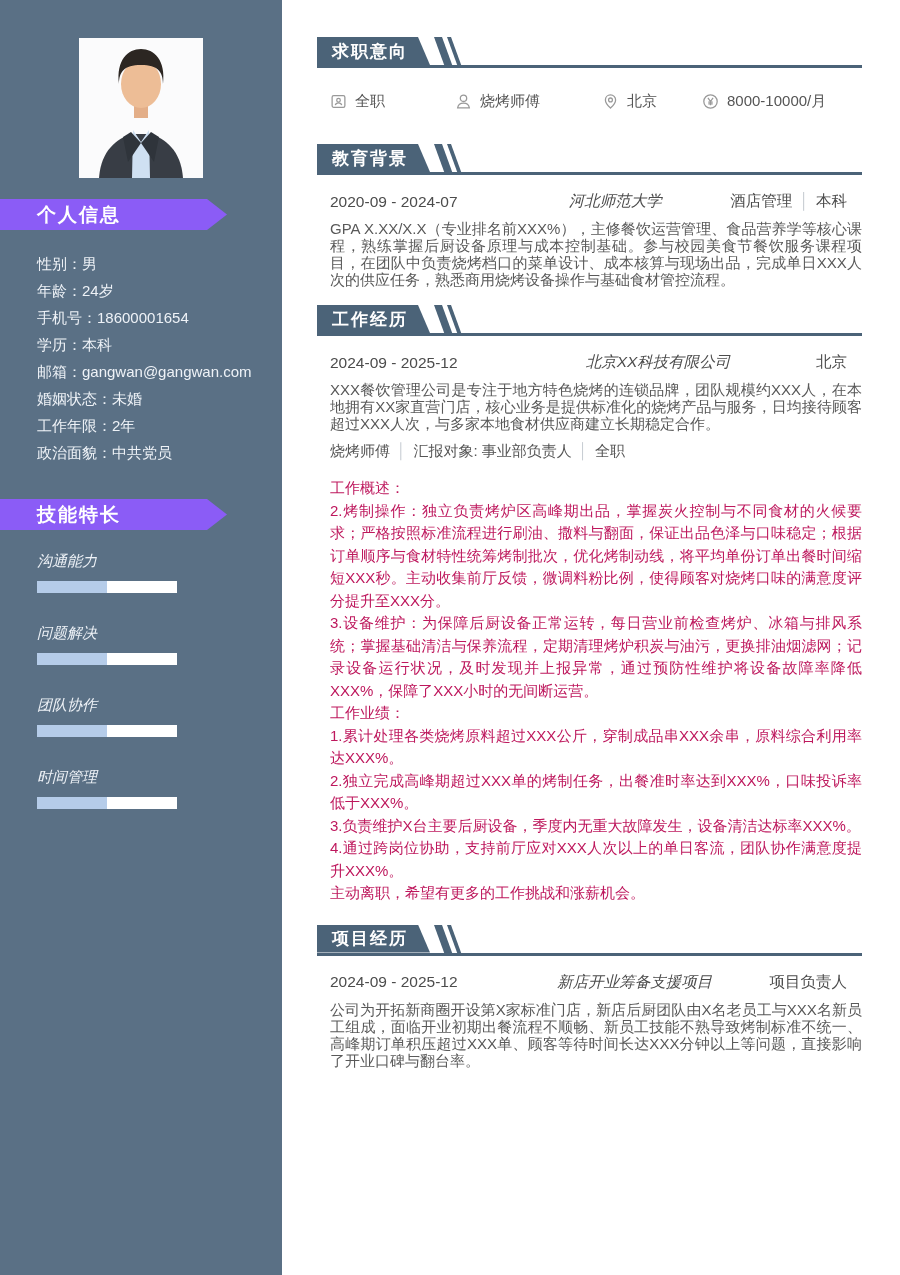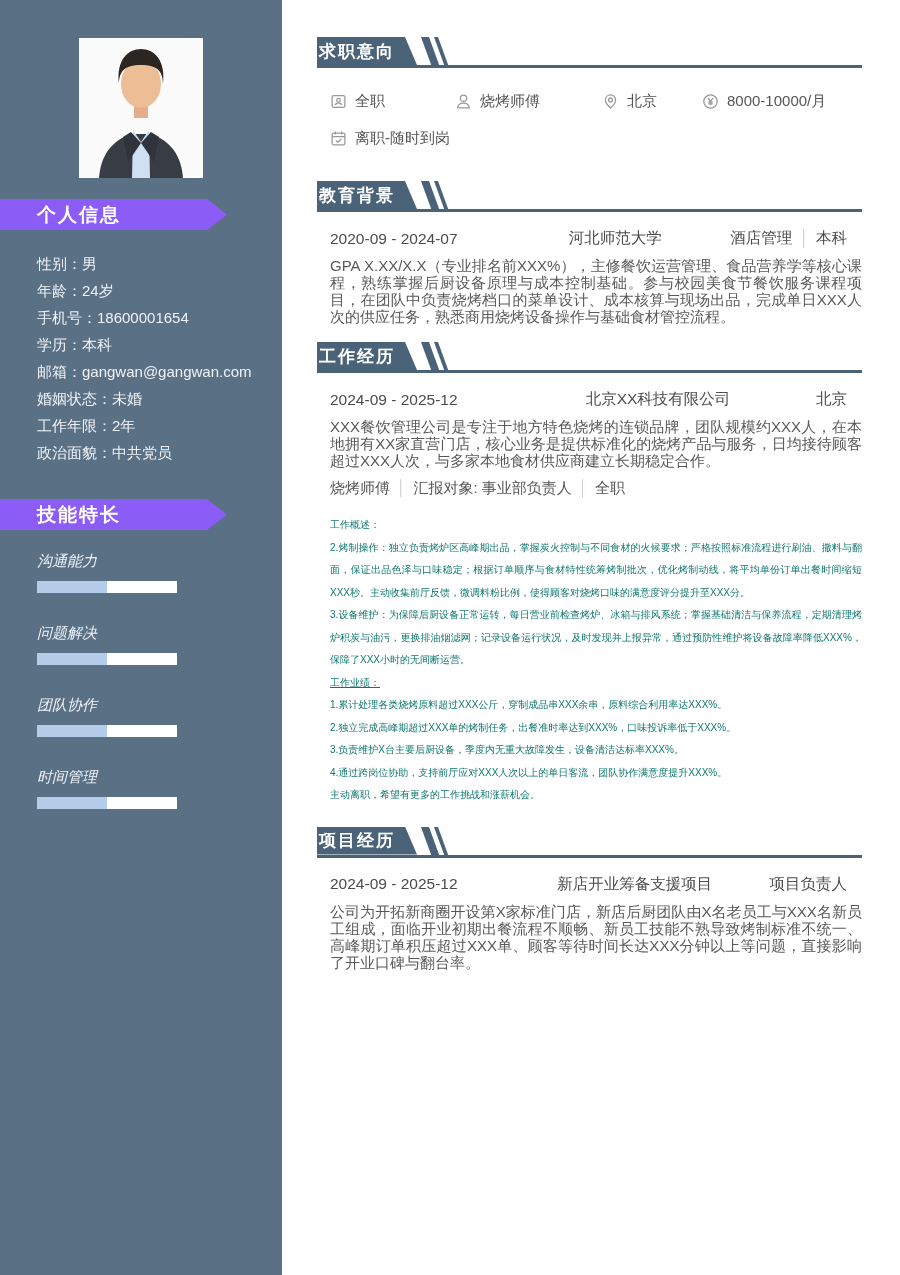--- a/index.html
+++ b/index.html
@@ -21,42 +21,42 @@
   .skills { margin-top:22px; padding-left:37px;font-style:italic; }
   .skill { margin-bottom:31px; }
   .skill-label { color:#eef2f7; font-size:15px; }
   .skill-bar { margin-top:10px; width:140px; height:12px; background:#ffffff; }
   .skill-fill { height:100%; background:#b5cce9; }
 
   
   .main { position:absolute; left:317px; top:0; width:545px; }
   .sec-header { position:relative; height:31px; border-bottom:3px solid #4b6378; display:flex; align-items:stretch; }
   .sec-tab { display:flex; align-items:center; background:#4b6378; color:#ffffff; font-size:17px; font-weight:bold;
-    letter-spacing:2px; padding:0 22px 0 2px;
+    letter-spacing:2px; padding:0 22px 0 15px;
     clip-path:polygon(0 0, calc(100% - 12px) 0, 100% 100%, 0 100%); }
   .sec-stripe { background:#4b6378; transform:skewX(20deg); transform-origin:top left; }
   .stripe-a { width:8px; margin-left:4px; }
   .stripe-b { width:4px; margin-left:5px; }
 
   .intent-grid { margin-top:24px; padding-left:13px; display:grid; grid-template-columns:125px 147px 100px 1fr; row-gap:18px; }
   .intent-item { display:flex; align-items:center; color:#555555; font-size:15px; white-space:nowrap; }
   .intent-item .ico { display:inline-flex; margin-right:8px; }
   .intent-item svg { stroke:#999999; fill:none; stroke-width:1.2; }
 
   .sec-row { display:flex; align-items:center; margin-top:16px; padding:0 15px 0 13px; color:#4c4c4c; font-size:15.5px; }
   .sec-row .row-left { width:170px; }
-  .sec-row .row-mid { flex:1; text-align:center; }
+  .sec-row .row-mid { flex:1; text-align:center;font-style:italic; }
   .sec-row .row-right { text-align:right; white-space:nowrap; }
   .sep { color:#c9ced4; padding:0 7px; }
 
   .body-text { margin-top:8px; padding-left:13px; color:#595959; font-size:15px; line-height:17px; text-align:justify; }
   .position-line { margin-top:10px; padding-left:13px; color:#555555; font-size:15px; }
-  .para-block { margin-top:16px; padding-left:13px; color:#0f766e; font-size:10px; line-height:22.5px; text-align:justify; }
+  .para-block { margin-top:16px; padding-left:13px; color:#be185d; font-size:15px; line-height:22.5px; text-align:justify; }
   .para-block p { margin:0; }
-  .block-gap { margin-top:22px;text-decoration:underline; }
+  .block-gap { margin-top:22px; }
   .leave-line { margin-top:12px; }
   .mt-sec { margin-top:33px;font-family:Liberation Mono, monospace; }
   .mt-sec2 { margin-top:17px; }
   .mt-sec3 { margin-top:20px; }
   .mt-first { margin-top:37px; }
 </style>
 </head>
 <body>
 
 <div class="page">
@@ -165,29 +165,20 @@
       </div>
       <div class="intent-item">
         <span class="ico">
           <svg width="17" height="17" viewBox="0 0 16 16">
               <circle cx="8" cy="8" r="6.3"></circle>
               <path d="M5.6 4.6 L8 8 L10.4 4.6 M8 8 L8 11.6 M5.9 8.6 L10.1 8.6 M5.9 10.3 L10.1 10.3"></path>
             </svg>
         </span>
         <span>8000-10000/月</span>
       </div>
-      <div class="intent-item" style="grid-column:1 / span 4;">
-        <span class="ico">
-          <svg width="17" height="17" viewBox="0 0 16 16">
-              <rect x="2" y="3" width="12" height="11" rx="1.5"></rect>
-              <path d="M5 1.5 L5 4.2 M11 1.5 L11 4.2 M2 6.3 L14 6.3 M5.6 9.8 L7.4 11.6 L10.6 8.4"></path>
-            </svg>
-        </span>
-        <span>离职-随时到岗</span>
-      </div>
     </div>
 
     <div class="sec-header mt-sec">
       <div class="sec-tab">
         <span>教育背景</span>
       </div>
       <div class="sec-stripe stripe-a"></div>
       <div class="sec-stripe stripe-b"></div>
     </div>
 

